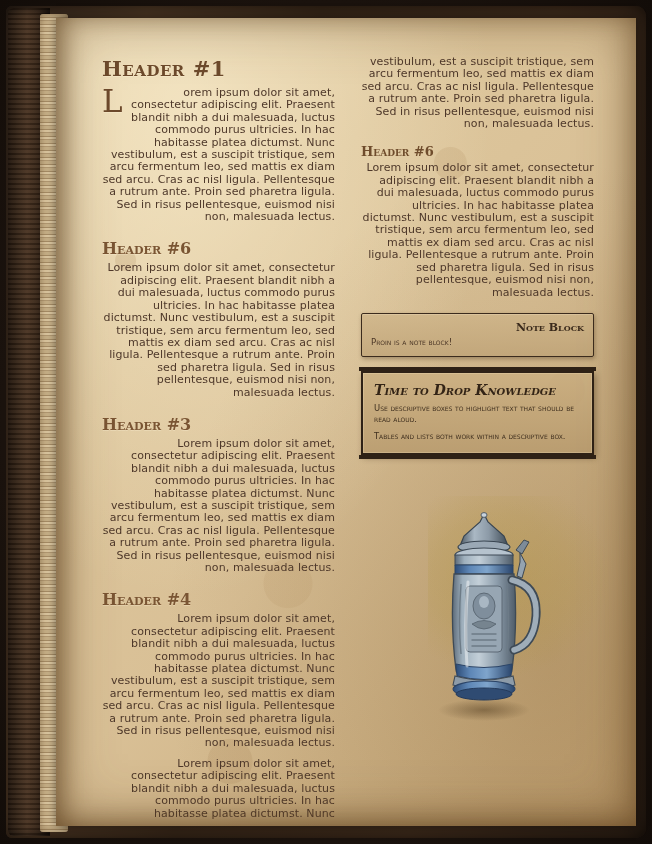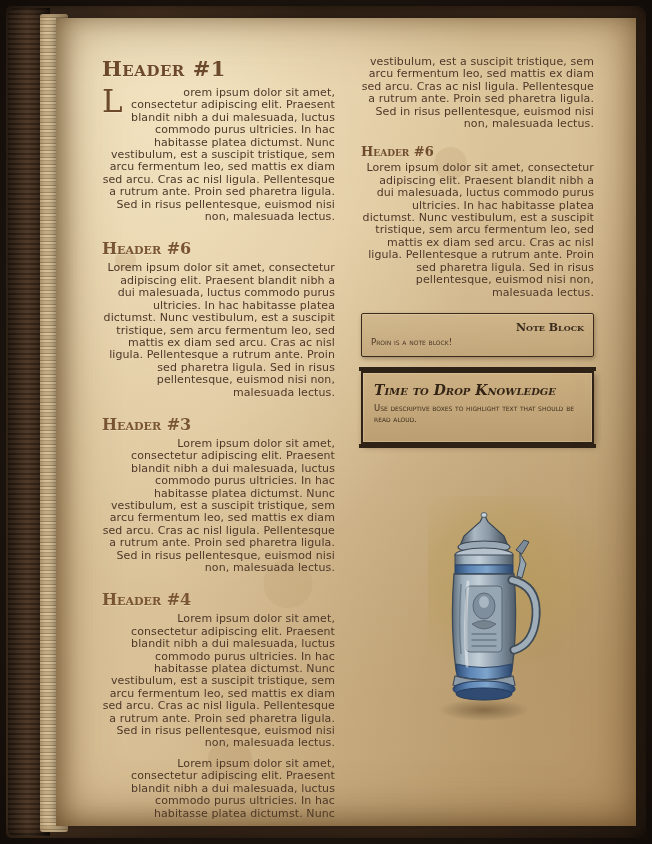--- a/index.html
+++ b/index.html
@@ -278,20 +278,23 @@
         <p class="body">Lorem ipsum dolor sit amet, consectetur adipiscing elit. Praesent blandit nibh a dui malesuada, luctus commodo purus ultricies. In hac habitasse platea dictumst. Nunc vestibulum, est a suscipit tristique, sem arcu fermentum leo, sed mattis ex diam sed arcu. Cras ac nisl ligula. Pellentesque a rutrum ante. Proin sed pharetra ligula. Sed in risus pellentesque, euismod nisi non, malesuada lectus.</p>
 
         <div class="note-block">
           <p class="nb-title">Note Block</p>
           <p class="nb-text">Proin is a note block!</p>
         </div>
 
         <div class="desc-box">
           <p class="db-title">Time to Drop Knowledge</p>
           <p class="db-text">Use descriptive boxes to highlight text that should be read aloud.</p>
+          <p class="db-text last">
+            <span class="b">Tables and lists</span><span> both work within a descriptive box.</span>
+          </p>
         </div>
       </div>
 
       <div class="stein">
         <svg width="150" height="220" viewBox="0 0 150 220" xmlns="http://www.w3.org/2000/svg">
           <defs>
             <linearGradient id="bodyG" x1="0" y1="0" x2="1" y2="0">
               <stop offset="0%" stop-color="#5c6a78"></stop>
               <stop offset="16%" stop-color="#9fb0bd"></stop>
               <stop offset="42%" stop-color="#c3cfd8"></stop>

